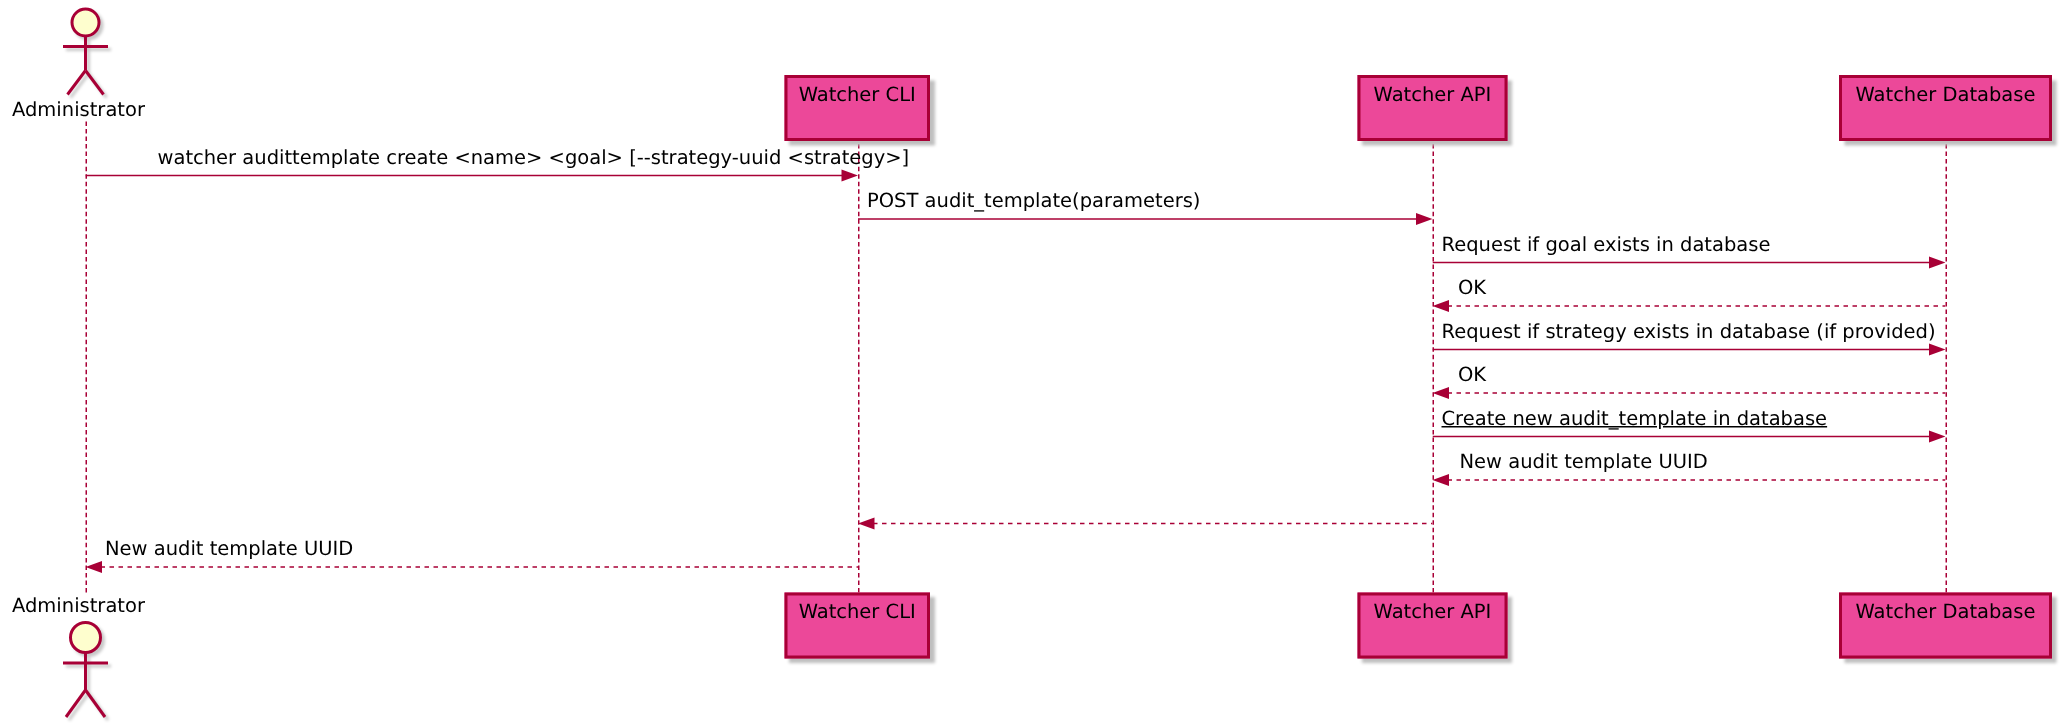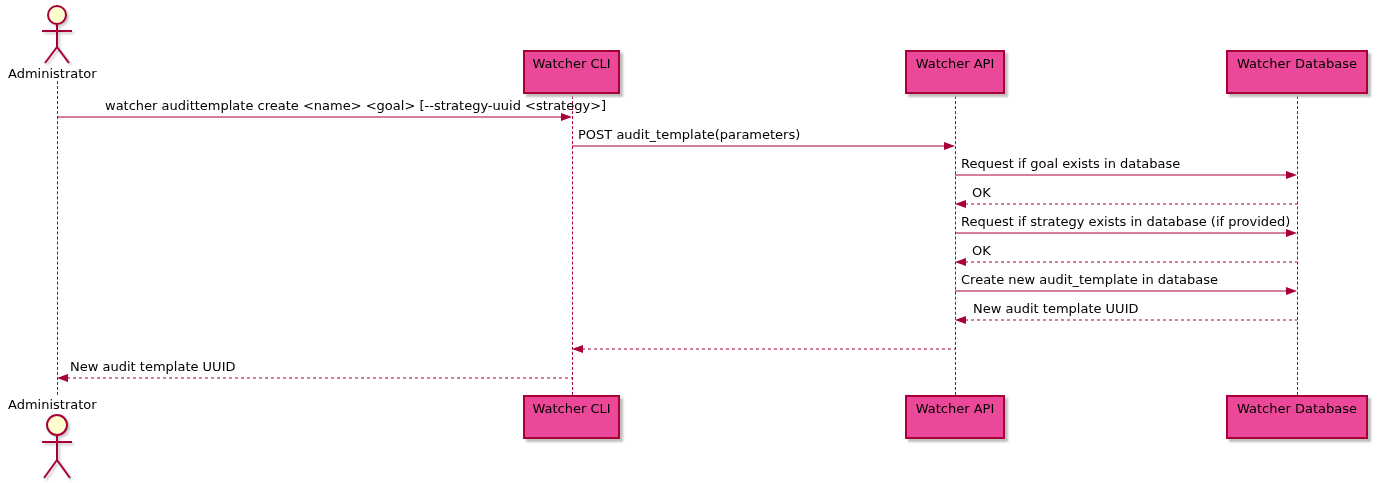--- a/index.html
+++ b/index.html
@@ -85,21 +85,21 @@
 
   <div class="msg" style="left:955px;top:241px;width:342px;">
     <div class="msg-label" style="left:17px;">OK</div>
     <svg width="342" height="10">
       <line x1="4" y1="5" x2="342" y2="5" stroke="#A80036" stroke-width="1" stroke-dasharray="3,3"></line>
       <polygon points="0,5 11,1 11,9" fill="#A80036"></polygon>
     </svg>
   </div>
 
   <div class="msg" style="left:955px;top:270px;width:342px;">
-    <div class="msg-label" style="left:6px;">Create new audit_template in database</div>
+    <div class="msg-label" style="left:6px;text-decoration:underline;">Create new audit_template in database</div>
     <svg width="342" height="10">
       <line x1="0" y1="5" x2="339" y2="5" stroke="#A80036" stroke-width="1"></line>
       <polygon points="342,5 331,1 331,9" fill="#A80036"></polygon>
     </svg>
   </div>
 
   <div class="msg" style="left:955px;top:299px;width:342px;">
     <div class="msg-label" style="left:18px;">New audit template UUID</div>
     <svg width="342" height="10">
       <line x1="4" y1="5" x2="342" y2="5" stroke="#A80036" stroke-width="1" stroke-dasharray="3,3"></line>

